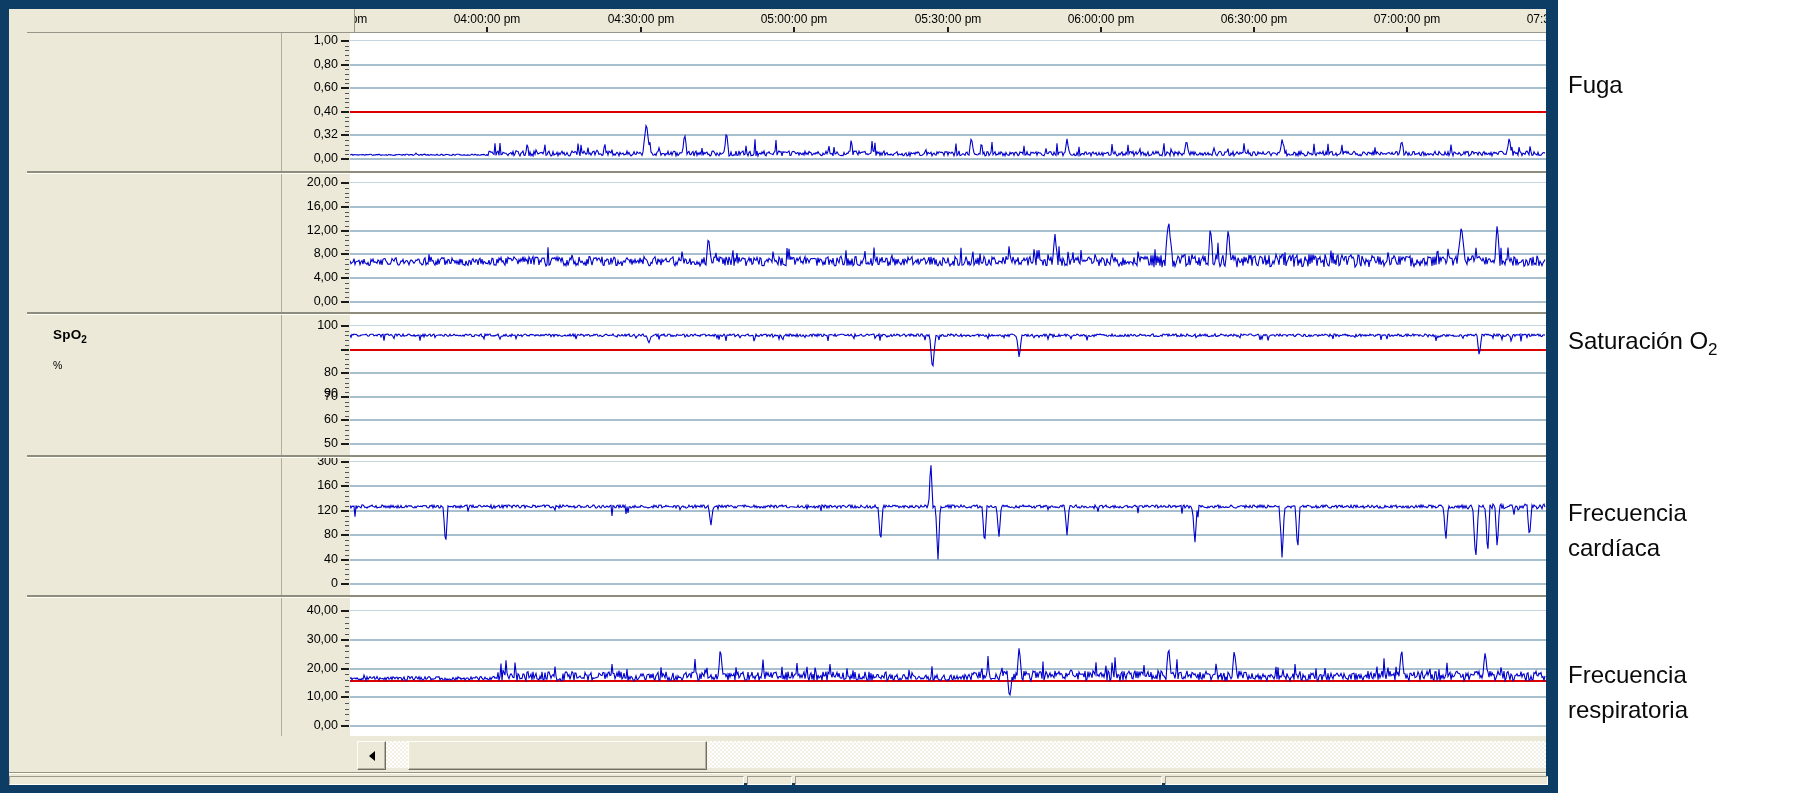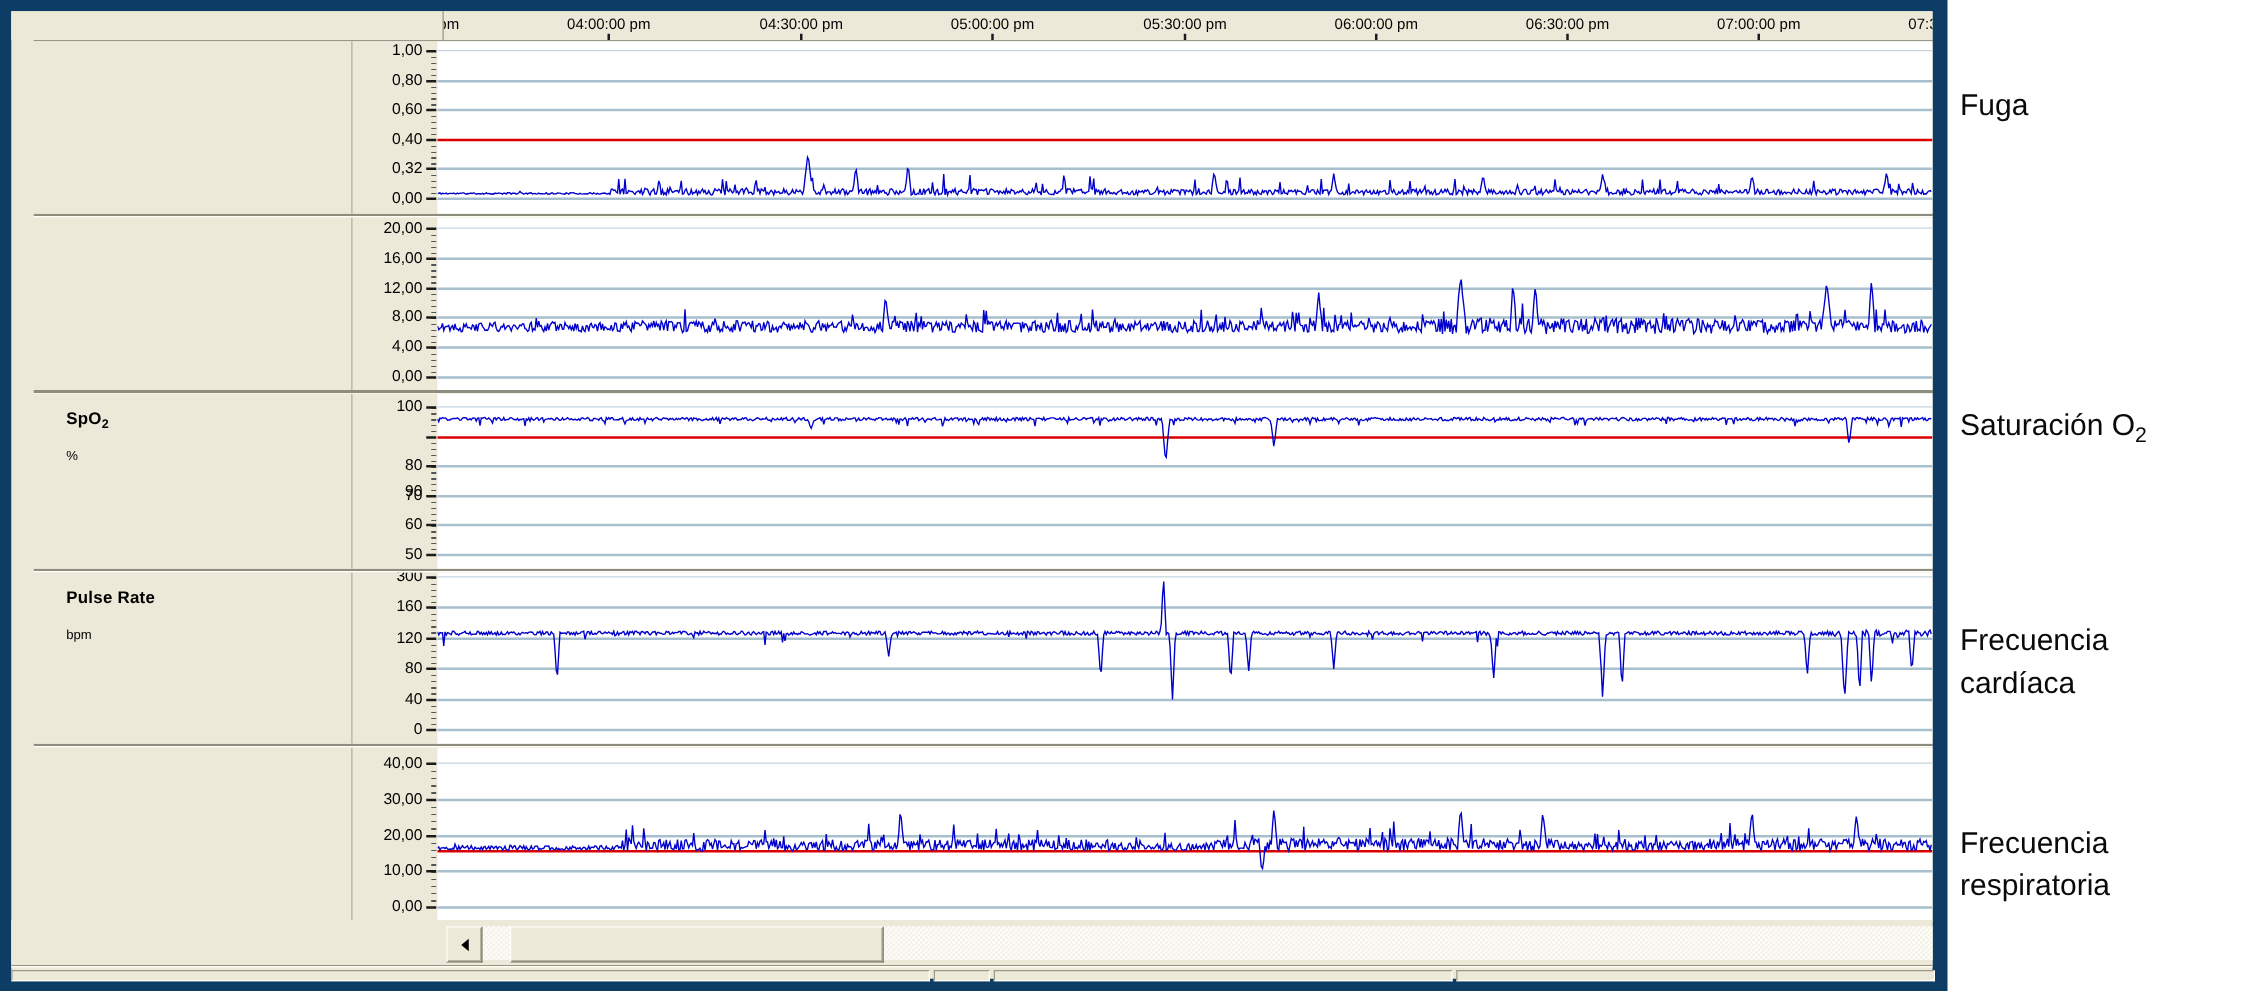--- a/index.html
+++ b/index.html
@@ -169,24 +169,20 @@
               <div class="gline" style="top: 104.4px;"></div>
               <div class="gline" style="top: 128px;"></div>
               <div class="rline" style="top: 33.6px;"></div>
               <svg width="1196" height="140" viewBox="0 0 1196 140" preserveAspectRatio="none">
                 <polyline points="0,20.1 1,22.3 2,19.4 3,20.0 4,19.1 5,19.5 6,19.4 7,19.9 8,21.2 9,20.9 10,21.0 11,20.1 12,20.0 13,19.8 14,19.8 15,19.8 16,19.2 17,20.2 18,21.2 19,21.0 20,19.4 21,19.2 22,19.2 23,19.3 24,20.8 25,20.6 26,19.9 27,20.9 28,19.5 29,19.3 30,19.6 31,21.9 32,19.7 33,19.3 34,25.6 35,19.4 36,19.6 37,19.1 38,19.0 39,20.3 40,20.2 41,19.4 42,20.3 43,21.5 44,23.4 45,19.6 46,19.1 47,20.9 48,19.4 49,19.1 50,20.0 51,21.4 52,21.0 53,19.1 54,21.2 55,20.7 56,20.6 57,20.4 58,19.3 59,19.1 60,19.8 61,20.6 62,20.6 63,21.0 64,19.7 65,21.4 66,20.5 67,20.8 68,20.1 69,20.0 70,25.7 71,20.3 72,21.1 73,19.3 74,21.9 75,19.2 76,20.5 77,21.1 78,20.6 79,19.5 80,19.1 81,21.2 82,20.7 83,19.5 84,19.2 85,22.6 86,20.6 87,20.3 88,20.3 89,19.8 90,20.3 91,19.7 92,20.1 93,21.0 94,21.1 95,19.3 96,19.4 97,20.7 98,21.3 99,20.8 100,19.2 101,20.9 102,20.5 103,20.2 104,19.2 105,20.0 106,20.7 107,20.0 108,20.6 109,20.9 110,20.2 111,21.0 112,21.0 113,20.0 114,21.3 115,19.6 116,19.2 117,19.9 118,20.2 119,19.9 120,19.1 121,19.6 122,21.5 123,21.2 124,21.5 125,19.8 126,19.7 127,20.1 128,20.3 129,21.1 130,19.6 131,19.1 132,21.4 133,21.6 134,23.9 135,19.1 136,20.5 137,19.1 138,20.4 139,19.2 140,19.1 141,20.8 142,20.9 143,20.9 144,20.6 145,20.9 146,20.0 147,20.1 148,19.0 149,21.8 150,24.1 151,21.6 152,21.1 153,21.1 154,19.6 155,21.0 156,19.3 157,20.9 158,21.3 159,21.0 160,19.9 161,21.5 162,19.1 163,20.5 164,20.3 165,20.2 166,23.6 167,20.7 168,19.3 169,20.5 170,20.6 171,19.8 172,21.6 173,20.3 174,19.6 175,19.1 176,19.5 177,20.6 178,20.4 179,21.0 180,19.8 181,19.3 182,19.8 183,19.6 184,20.1 185,21.0 186,19.8 187,20.4 188,19.7 189,20.8 190,20.9 191,19.6 192,20.7 193,19.7 194,20.7 195,19.7 196,19.1 197,19.9 198,20.3 199,19.2 200,19.4 201,21.5 202,19.9 203,19.4 204,21.4 205,19.4 206,19.9 207,19.7 208,21.2 209,20.0 210,20.5 211,21.1 212,21.5 213,20.8 214,20.7 215,20.0 216,21.0 217,21.0 218,20.0 219,20.8 220,19.1 221,21.1 222,20.6 223,19.0 224,21.4 225,19.4 226,24.1 227,20.6 228,19.4 229,20.0 230,20.3 231,19.1 232,19.9 233,19.9 234,21.4 235,20.3 236,19.6 237,20.5 238,19.3 239,19.7 240,21.2 241,20.8 242,20.6 243,20.7 244,19.4 245,20.2 246,19.2 247,19.3 248,21.1 249,21.2 250,20.2 251,20.8 252,21.6 253,21.2 254,20.5 255,19.6 256,19.2 257,19.7 258,20.4 259,20.7 260,20.0 261,20.2 262,20.3 263,19.0 264,20.7 265,21.2 266,21.0 267,22.1 268,19.7 269,20.0 270,21.0 271,20.7 272,19.6 273,20.7 274,20.8 275,19.3 276,21.1 277,19.7 278,20.0 279,19.0 280,21.3 281,21.2 282,21.2 283,20.2 284,19.3 285,21.0 286,23.0 287,21.2 288,20.8 289,19.3 290,20.1 291,21.0 292,19.7 293,19.1 294,21.1 295,21.4 296,20.8 297,22.5 298,25.8 299,27.7 300,24.9 301,21.8 302,21.3 303,20.7 304,20.1 305,19.7 306,19.1 307,21.3 308,19.4 309,24.5 310,20.7 311,20.4 312,19.5 313,20.2 314,19.0 315,21.1 316,21.0 317,20.9 318,19.3 319,19.3 320,19.3 321,21.5 322,20.1 323,21.5 324,20.5 325,21.0 326,21.1 327,19.4 328,20.1 329,20.4 330,20.0 331,20.3 332,19.9 333,19.3 334,19.3 335,22.0 336,20.8 337,19.5 338,21.4 339,21.1 340,20.8 341,19.3 342,19.6 343,21.0 344,19.8 345,19.1 346,20.2 347,20.2 348,20.8 349,20.4 350,21.4 351,19.7 352,20.2 353,19.2 354,19.3 355,19.3 356,21.1 357,20.3 358,20.3 359,19.5 360,20.9 361,20.4 362,20.8 363,19.6 364,21.4 365,19.4 366,20.1 367,23.0 368,19.7 369,24.7 370,20.2 371,20.3 372,21.4 373,20.3 374,19.2 375,20.7 376,25.8 377,20.0 378,20.1 379,20.4 380,19.2 381,20.4 382,20.1 383,19.2 384,19.1 385,21.5 386,20.7 387,20.2 388,19.4 389,20.9 390,22.7 391,21.2 392,20.2 393,20.2 394,20.4 395,21.0 396,19.7 397,19.7 398,19.1 399,20.8 400,20.9 401,20.7 402,20.4 403,20.5 404,26.1 405,23.0 406,19.3 407,21.1 408,20.7 409,21.5 410,20.3 411,19.4 412,20.9 413,20.0 414,19.3 415,19.5 416,19.2 417,21.4 418,20.1 419,19.8 420,21.4 421,19.6 422,19.1 423,22.2 424,21.1 425,19.8 426,20.8 427,20.4 428,20.5 429,24.0 430,20.0 431,20.7 432,23.3 433,24.6 434,20.9 435,20.5 436,19.2 437,21.0 438,19.5 439,21.3 440,19.0 441,19.5 442,21.2 443,19.7 444,20.9 445,20.0 446,21.6 447,19.0 448,21.7 449,20.5 450,19.4 451,21.3 452,21.3 453,20.0 454,21.2 455,22.4 456,19.9 457,21.0 458,21.0 459,21.1 460,19.7 461,19.4 462,21.5 463,19.1 464,19.3 465,21.0 466,19.5 467,21.5 468,19.1 469,20.8 470,19.3 471,19.3 472,21.5 473,21.3 474,19.2 475,20.1 476,20.5 477,20.6 478,25.9 479,19.7 480,19.7 481,19.5 482,19.8 483,20.0 484,21.1 485,19.0 486,21.4 487,20.5 488,19.9 489,20.0 490,19.5 491,19.3 492,19.3 493,19.3 494,19.7 495,20.4 496,20.4 497,20.2 498,19.3 499,20.9 500,20.5 501,19.2 502,20.8 503,21.4 504,23.6 505,19.0 506,21.2 507,20.7 508,20.5 509,20.7 510,19.9 511,19.3 512,20.4 513,21.1 514,21.1 515,20.8 516,19.9 517,19.2 518,19.5 519,20.6 520,19.7 521,19.7 522,19.4 523,19.0 524,19.3 525,23.3 526,21.6 527,20.2 528,20.8 529,19.1 530,25.6 531,20.0 532,21.0 533,19.4 534,19.5 535,19.7 536,20.9 537,22.1 538,20.7 539,21.5 540,20.6 541,19.4 542,21.5 543,20.7 544,19.3 545,20.7 546,20.6 547,19.0 548,19.9 549,19.6 550,21.2 551,20.8 552,20.4 553,19.6 554,19.0 555,20.1 556,21.5 557,20.2 558,20.0 559,19.3 560,21.0 561,19.0 562,20.3 563,19.6 564,21.3 565,20.2 566,21.3 567,19.0 568,19.0 569,21.1 570,21.2 571,19.0 572,19.1 573,21.1 574,20.9 575,25.2 576,20.4 577,19.7 578,21.1 579,19.8 580,24.7 581,37.1 582,49.1 583,50.8 584,38.7 585,28.2 586,20.5 587,20.8 588,21.0 589,25.0 590,20.2 591,21.4 592,19.7 593,19.8 594,21.4 595,20.9 596,21.1 597,21.2 598,19.2 599,19.6 600,20.6 601,19.0 602,20.0 603,19.7 604,21.3 605,20.3 606,19.1 607,20.2 608,20.9 609,21.1 610,20.9 611,19.3 612,21.6 613,20.4 614,20.1 615,20.3 616,21.4 617,20.1 618,20.4 619,20.1 620,21.5 621,21.0 622,20.7 623,20.1 624,21.0 625,20.3 626,20.1 627,19.5 628,19.2 629,21.5 630,19.6 631,20.2 632,20.4 633,19.8 634,20.7 635,21.5 636,20.2 637,21.4 638,23.6 639,19.2 640,21.3 641,20.7 642,19.6 643,21.0 644,20.2 645,20.8 646,20.8 647,19.9 648,21.0 649,20.0 650,19.9 651,20.6 652,21.4 653,20.4 654,22.7 655,19.7 656,20.2 657,21.1 658,19.6 659,21.5 660,19.4 661,19.2 662,19.0 663,19.5 664,19.7 665,20.8 666,21.3 667,25.0 668,32.9 669,42.0 670,36.2 671,26.9 672,20.0 673,20.4 674,20.7 675,19.5 676,19.6 677,21.4 678,19.4 679,21.2 680,21.0 681,20.2 682,19.4 683,21.2 684,22.7 685,20.7 686,21.0 687,20.2 688,20.4 689,22.3 690,20.5 691,20.4 692,21.2 693,20.1 694,19.2 695,21.3 696,19.3 697,20.5 698,24.1 699,20.6 700,19.0 701,20.0 702,19.5 703,22.2 704,19.5 705,21.4 706,21.5 707,21.1 708,21.5 709,19.4 710,21.5 711,20.1 712,20.5 713,20.2 714,20.2 715,19.2 716,21.2 717,19.3 718,20.1 719,20.6 720,21.4 721,23.8 722,21.0 723,20.7 724,20.0 725,20.5 726,20.2 727,19.2 728,19.6 729,20.4 730,21.2 731,19.8 732,20.9 733,19.8 734,19.6 735,21.2 736,20.3 737,25.3 738,21.1 739,20.5 740,21.5 741,21.3 742,20.8 743,20.0 744,21.6 745,19.6 746,20.7 747,19.2 748,19.5 749,19.6 750,19.0 751,19.6 752,19.5 753,19.9 754,19.7 755,20.6 756,19.9 757,21.3 758,21.3 759,20.3 760,20.2 761,21.3 762,19.1 763,21.1 764,21.0 765,19.8 766,21.2 767,21.1 768,20.9 769,21.5 770,19.9 771,21.4 772,20.3 773,21.2 774,21.4 775,19.4 776,20.7 777,21.4 778,19.7 779,21.5 780,20.1 781,19.2 782,20.5 783,20.8 784,19.6 785,19.8 786,21.1 787,21.3 788,20.6 789,20.7 790,19.2 791,19.6 792,20.4 793,20.1 794,20.1 795,19.9 796,21.0 797,20.7 798,20.3 799,20.6 800,21.3 801,20.2 802,19.2 803,19.0 804,21.4 805,21.4 806,20.7 807,21.4 808,21.2 809,21.5 810,20.9 811,20.2 812,21.2 813,19.0 814,19.2 815,20.1 816,19.4 817,19.1 818,21.1 819,19.2 820,20.7 821,20.8 822,20.2 823,19.1 824,20.6 825,19.4 826,19.0 827,21.5 828,20.5 829,21.3 830,21.4 831,19.1 832,21.2 833,20.0 834,20.4 835,21.3 836,21.2 837,19.0 838,19.9 839,20.9 840,20.4 841,21.2 842,21.4 843,21.0 844,20.3 845,19.2 846,22.5 847,21.3 848,20.7 849,21.1 850,19.2 851,21.1 852,20.1 853,19.8 854,20.7 855,19.1 856,21.0 857,19.5 858,21.4 859,21.6 860,21.0 861,21.4 862,20.3 863,21.3 864,20.4 865,19.0 866,21.5 867,21.4 868,20.7 869,20.9 870,20.2 871,19.1 872,19.8 873,19.7 874,20.2 875,20.9 876,19.7 877,20.6 878,21.5 879,20.2 880,20.6 881,19.3 882,20.4 883,21.2 884,19.2 885,20.3 886,19.9 887,21.5 888,20.3 889,21.5 890,22.8 891,19.0 892,20.0 893,20.4 894,19.2 895,19.8 896,19.8 897,20.3 898,20.3 899,19.3 900,19.0 901,19.0 902,20.1 903,20.4 904,20.9 905,20.7 906,20.1 907,19.8 908,19.2 909,20.3 910,25.0 911,21.1 912,24.0 913,20.5 914,19.5 915,20.6 916,19.4 917,20.2 918,25.5 919,21.5 920,20.6 921,20.0 922,20.1 923,19.8 924,20.0 925,21.2 926,20.3 927,19.2 928,19.8 929,21.0 930,19.1 931,20.6 932,21.0 933,19.8 934,19.8 935,19.8 936,20.0 937,21.3 938,20.0 939,19.7 940,19.6 941,19.9 942,20.1 943,19.3 944,21.1 945,21.5 946,20.5 947,19.5 948,19.0 949,19.2 950,19.8 951,20.4 952,21.3 953,21.5 954,19.4 955,19.6 956,21.5 957,21.5 958,21.2 959,19.8 960,21.5 961,20.1 962,21.2 963,21.1 964,19.9 965,19.7 966,19.6 967,20.1 968,21.4 969,19.8 970,20.7 971,20.3 972,19.3 973,20.4 974,20.3 975,19.2 976,19.6 977,19.7 978,20.7 979,21.5 980,19.2 981,20.7 982,20.5 983,24.0 984,19.0 985,19.0 986,21.3 987,19.5 988,20.2 989,21.5 990,20.2 991,20.5 992,20.2 993,19.5 994,20.1 995,19.0 996,20.4 997,19.6 998,21.1 999,20.2 1000,20.8 1001,21.3 1002,20.9 1003,20.8 1004,21.3 1005,22.2 1006,19.4 1007,21.5 1008,20.9 1009,20.0 1010,19.1 1011,21.5 1012,19.6 1013,19.9 1014,21.0 1015,19.7 1016,21.1 1017,19.9 1018,20.5 1019,20.6 1020,19.1 1021,20.3 1022,19.7 1023,19.7 1024,21.1 1025,21.3 1026,20.0 1027,20.4 1028,19.2 1029,19.7 1030,19.5 1031,24.8 1032,20.3 1033,20.0 1034,20.1 1035,19.8 1036,20.7 1037,24.2 1038,19.4 1039,19.2 1040,21.4 1041,20.8 1042,20.0 1043,21.3 1044,20.5 1045,19.9 1046,20.4 1047,20.6 1048,19.1 1049,19.7 1050,21.1 1051,20.0 1052,21.5 1053,21.4 1054,21.1 1055,20.1 1056,19.2 1057,21.3 1058,19.1 1059,20.6 1060,20.3 1061,21.1 1062,20.1 1063,19.0 1064,20.9 1065,19.5 1066,20.0 1067,19.8 1068,19.8 1069,21.1 1070,19.7 1071,20.4 1072,21.1 1073,21.4 1074,20.7 1075,19.0 1076,19.4 1077,20.3 1078,21.8 1079,19.6 1080,19.9 1081,20.8 1082,21.1 1083,19.6 1084,21.5 1085,20.4 1086,26.0 1087,21.1 1088,22.6 1089,21.0 1090,21.9 1091,20.5 1092,21.3 1093,19.7 1094,19.6 1095,20.4 1096,21.5 1097,19.6 1098,21.2 1099,19.6 1100,20.0 1101,20.3 1102,20.9 1103,20.0 1104,21.4 1105,20.8 1106,21.4 1107,21.0 1108,21.0 1109,21.4 1110,19.7 1111,19.7 1112,21.5 1113,23.3 1114,20.7 1115,20.2 1116,20.1 1117,21.3 1118,19.3 1119,20.2 1120,19.5 1121,19.3 1122,20.5 1123,20.0 1124,21.0 1125,19.9 1126,19.0 1127,20.6 1128,30.4 1129,39.1 1130,35.4 1131,26.6 1132,19.4 1133,19.5 1134,20.9 1135,19.3 1136,19.0 1137,20.0 1138,19.2 1139,20.1 1140,19.9 1141,20.7 1142,20.5 1143,23.1 1144,19.1 1145,20.4 1146,21.0 1147,19.1 1148,21.1 1149,19.1 1150,19.9 1151,21.1 1152,24.5 1153,20.1 1154,21.4 1155,21.1 1156,20.9 1157,19.5 1158,19.4 1159,20.6 1160,21.4 1161,25.9 1162,23.0 1163,19.9 1164,19.4 1165,21.4 1166,19.6 1167,19.9 1168,19.8 1169,20.1 1170,19.2 1171,26.5 1172,19.3 1173,20.1 1174,19.6 1175,19.3 1176,19.5 1177,22.5 1178,19.4 1179,19.2 1180,21.3 1181,21.1 1182,19.3 1183,20.6 1184,19.3 1185,20.5 1186,20.1 1187,19.8 1188,19.0 1189,21.0 1190,19.5 1191,21.5 1192,21.4 1193,19.9 1194,19.8 1195,20.2" fill="none" stroke="#0000cc" stroke-width="1.1"></polyline>
               </svg>
             </div>
   </div>
           <div class="sep"></div>
           <div class="panel" style="height: 137px;">
-    <div class="p-label">
-      <div class="p-title"><span class="t-main">Pulse Rate</span><sub class="t-sub"></sub></div>
-      <div class="p-unit">bpm</div>
-    </div>
     <div class="p-axis">
               <div class="y-minor" style="top: 4px; height: 122px; background: repeating-linear-gradient(rgb(85, 85, 85) 0px, rgb(85, 85, 85) 1px, transparent 1px, transparent 4.88px);"></div>
               <div class="y-lab" style="top: -4px;">300</div>
               <div class="y-tick" style="top: 3px;"></div>
               <div class="y-lab" style="top: 20.4px;">160</div>
               <div class="y-tick" style="top: 27.4px;"></div>
               <div class="y-lab" style="top: 44.8px; text-align: right;">120</div>
               <div class="y-tick" style="top: 51.8px;"></div>
               <div class="y-lab" style="top: 69.2px;">80</div>
               <div class="y-tick" style="top: 76.2px;"></div>

